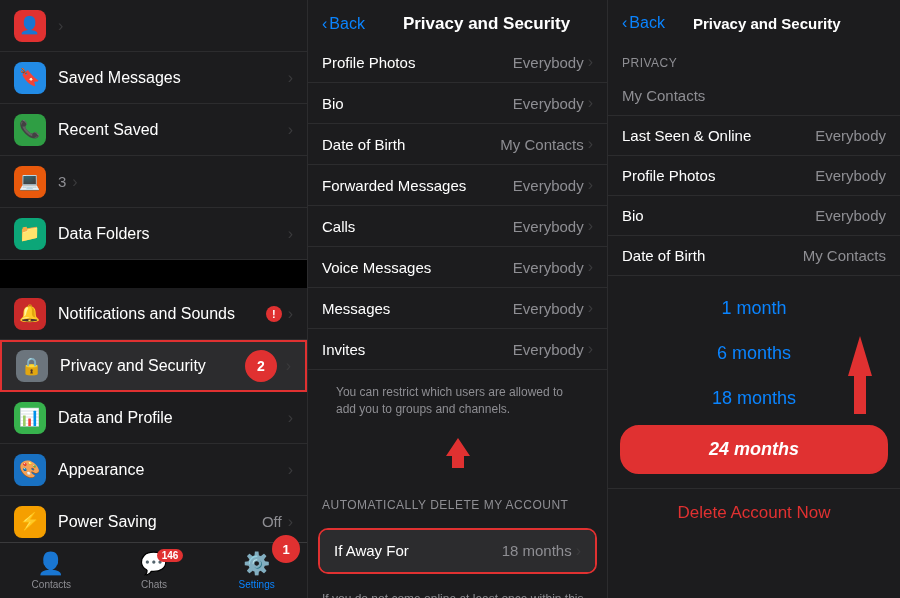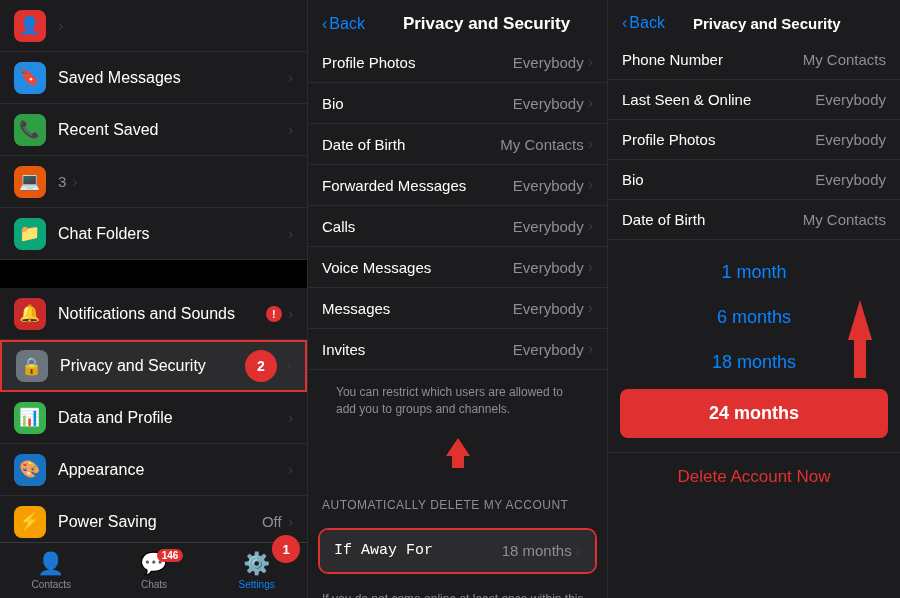--- a/index.html
+++ b/index.html
@@ -213,21 +213,20 @@
       display: flex;
       align-items: center;
       padding: 12px 14px;
       background: #2c2c2e;
       cursor: pointer;
     }
     .auto-delete-label {
       flex: 1;
       color: #fff;
       font-size: 15px;
-      font-family: Liberation Mono, monospace;
     }
     .auto-delete-value {
       color: #8e8e93;
       font-size: 15px;
       margin-right: 4px;
     }
 
     .auto-delete-note {
       color: #8e8e93;
       font-size: 12px;
@@ -271,22 +270,23 @@
       cursor: pointer;
     }
     .picker-option-text {
       color: #0a84ff;
       font-size: 18px;
       font-weight: 400;
     }
     .picker-option.selected {
       background: #e03131;
       border: 2px solid #e03131;
-      border-radius: 8px;
+      border-radius: 19px;
       margin: 4px 12px;
+      font-style: italic;
     }
     .picker-option.selected .picker-option-text {
       color: #fff;
     }
 
     .delete-now-btn {
       display: flex;
       align-items: center;
       justify-content: center;
       padding: 14px;
@@ -318,21 +318,21 @@
       <span class="menu-label">Recent Saved</span>
       <span class="chevron">›</span>
     </div>
     <div class="menu-item">
       <div class="menu-icon icon-orange">💻</div>
       <span class="menu-value">3</span>
       <span class="chevron">›</span>
     </div>
     <div class="menu-item">
       <div class="menu-icon icon-teal">📁</div>
-      <span class="menu-label">Chat Folders</span>
+      <span class="menu-label">Data Folders</span>
       <span class="chevron">›</span>
     </div>
   </div>
 
   <div class="section-gap"></div>
 
   <div>
     <div class="menu-item">
       <div class="menu-icon icon-red2">🔔</div>
       <span class="menu-label">Notifications and Sounds</span>
@@ -469,24 +469,24 @@
 
 <div class="panel3">
   <div class="panel-header">
     <div class="back-btn">
       <span>‹</span>
       <span style="margin-left:2px;">Back</span>
     </div>
     <span class="panel-title" style="margin-left: 20px; font-size:15px;">Privacy and Security</span>
   </div>
 
+  <div class="section-header-label">PRIVACY</div>
 
   <div>
     <div class="p3-item">
-      <span class="p3-item-label">Phone Number</span>
       <span class="p3-item-value">My Contacts</span>
     </div>
     <div class="p3-item">
       <span class="p3-item-label">Last Seen &amp; Online</span>
       <span class="p3-item-value">Everybody</span>
     </div>
     <div class="p3-item">
       <span class="p3-item-label">Profile Photos</span>
       <span class="p3-item-value">Everybody</span>
     </div>

